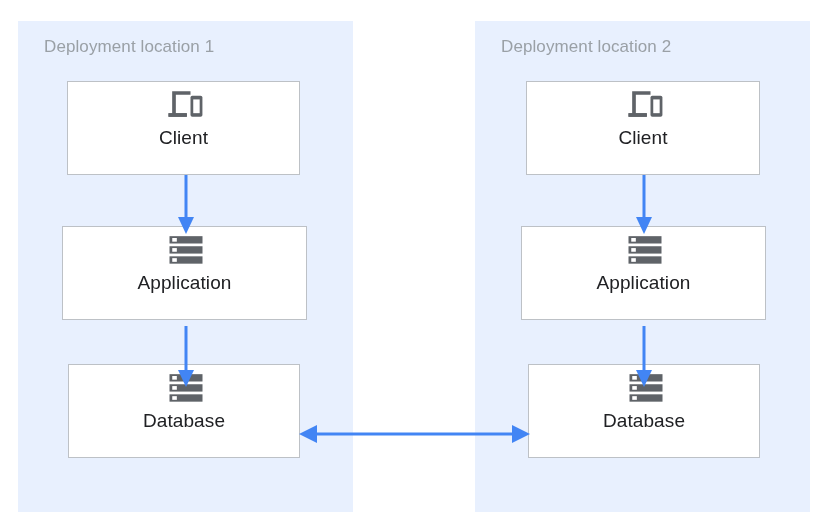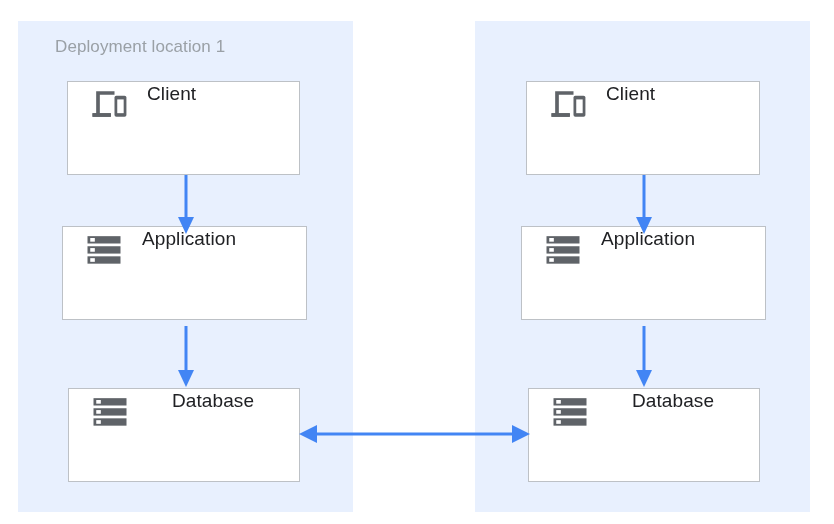--- a/index.html
+++ b/index.html
@@ -43,22 +43,24 @@
     font-weight: 400;
   }
 
   
   .node {
     position: absolute;
     background: #ffffff;
     border: 1px solid #bdc1c6;
     box-sizing: border-box;
     display: flex;
+    align-items: center;
     height: 94px;
     width: 233px;
+    flex-direction: column;
   }
   .node .node-icon {
     flex: 0 0 auto;
     width: 44px;
     height: 44px;
     margin-left: 19px;
     margin-right: 16px;
     display: block;
   }
   .node .node-label {
@@ -66,21 +68,21 @@
     line-height: 24px;
     color: #202124;
     white-space: nowrap;
     font-weight: 400;
     letter-spacing: 0.1px;
   }
 
   
   .row-client   { top: 81px;  }
   .row-app      { top: 226px; }
-  .row-db       { top: 388px; gap: 24px; }
+  .row-db       { top: 364px; }
 
   
   .col-left  { left: 67px;  }
   .col-right { left: 526px; }
 
   
   .arrow-v {
     position: absolute;
     width: 18px;
     height: 60px;
@@ -92,21 +94,21 @@
   }
   .conn-line { stroke: #4285f4; fill: none; }
   .conn-head { fill: #4285f4; }
 </style>
 </head>
 <body>
 
 <div id="canvas">
 
   <div class="zone" id="zone-1"></div>
-  <div class="zone-title" style="left:55px;">Deployment location 1</div>
+  <div class="zone-title" style="left:44px;">Deployment location 1</div>
 
   <div class="node row-client col-left">
     <svg class="node-icon" viewBox="0 0 48 48" aria-hidden="true">
 
       <path d="M10 10 H30 V14 H14 V34 H26 V38 H6 V34 H10 Z" fill="#5f6368"></path>
       <rect x="6" y="34" width="20" height="4" fill="#5f6368"></rect>
 
       <rect x="30" y="15" width="13" height="23" rx="2" fill="#5f6368"></rect>
       <rect x="33" y="19" width="7" height="15" fill="#ffffff"></rect>
     </svg>
@@ -131,20 +133,21 @@
       <rect x="9" y="12" width="5" height="4" fill="#ffffff"></rect>
       <rect x="6" y="21" width="36" height="8" fill="#5f6368"></rect>
       <rect x="9" y="23" width="5" height="4" fill="#ffffff"></rect>
       <rect x="6" y="32" width="36" height="8" fill="#5f6368"></rect>
       <rect x="9" y="34" width="5" height="4" fill="#ffffff"></rect>
     </svg>
     <span class="node-label">Database</span>
   </div>
 
   <div class="zone" id="zone-2"></div>
+  <div class="zone-title" style="left:501px;">Deployment location 2</div>
 
   <div class="node row-client col-right" style="left:526px; width:234px;">
     <svg class="node-icon" viewBox="0 0 48 48" aria-hidden="true">
       <path d="M10 10 H30 V14 H14 V34 H26 V38 H6 V34 H10 Z" fill="#5f6368"></path>
       <rect x="6" y="34" width="20" height="4" fill="#5f6368"></rect>
       <rect x="30" y="15" width="13" height="23" rx="2" fill="#5f6368"></rect>
       <rect x="33" y="19" width="7" height="15" fill="#ffffff"></rect>
     </svg>
     <span class="node-label">Client</span>
   </div>

